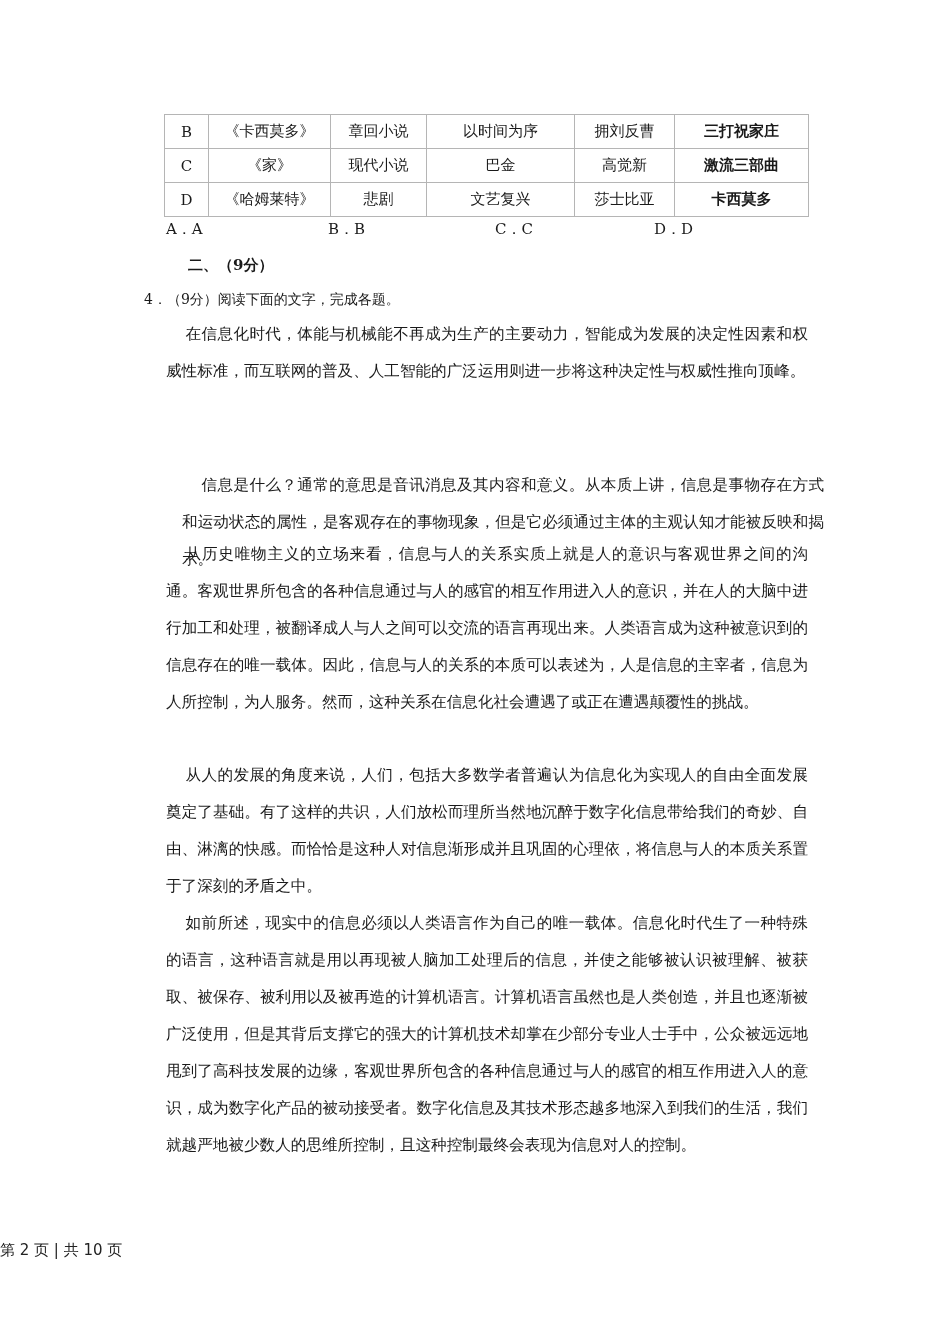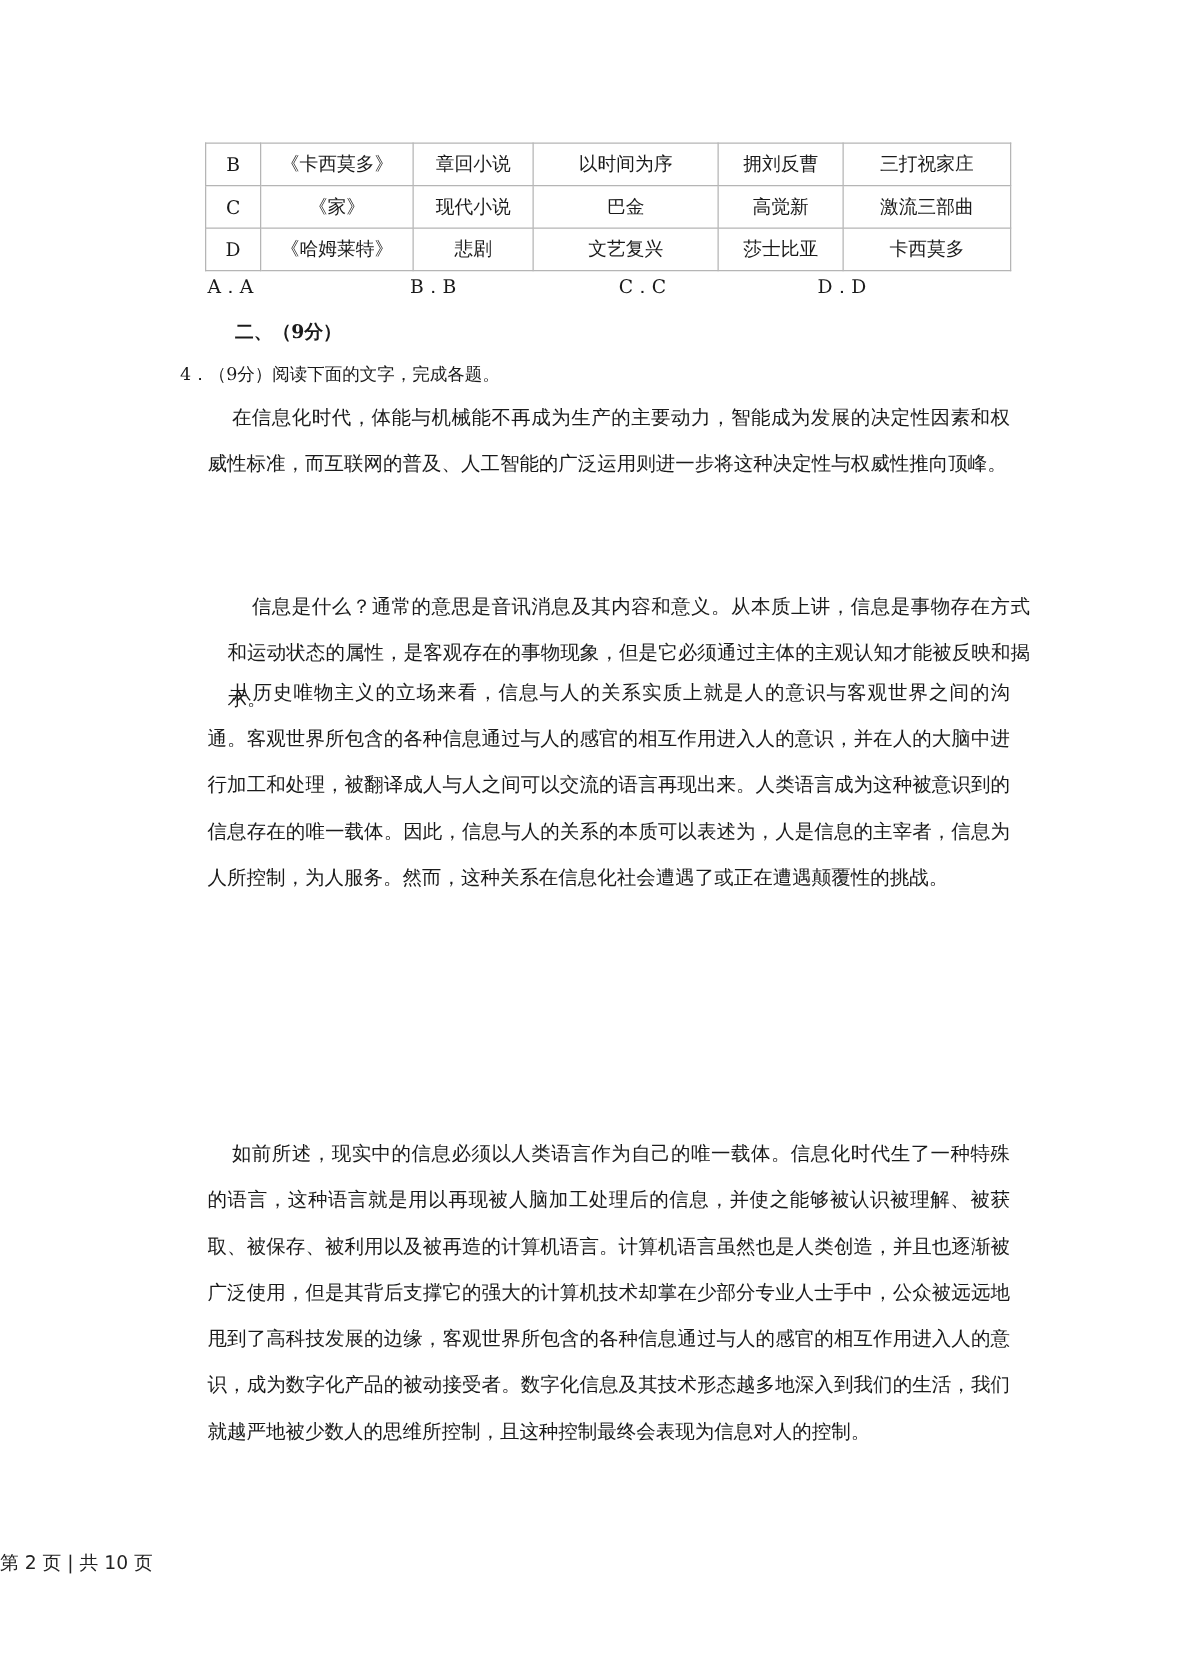--- a/index.html
+++ b/index.html
@@ -18,21 +18,21 @@
     border: 1px solid #b5b5b5;
     height: 33px; padding: 0;
     text-align: center; vertical-align: middle;
     white-space: nowrap;
   }
   td.c0 { width: 43px; }
   td.c1 { width: 121px; }
   td.c2 { width: 95px; }
   td.c3 { width: 147px; }
   td.c4 { width: 99px; }
-  td.c5 { width: 133px; }
+  td.c5 { width: 133px; font-weight: bold; }
   .choices { position: absolute; top: 220px; left: 166px; font-size: 15px; height: 20px; width: 640px; }
   .choices span { position: absolute; top: 0; white-space: nowrap; }
   .section { position: absolute; left: 144px; top: 256px; font-size: 15px; font-weight: bold; margin-left: 44px; }
   .q { position: absolute; left: 144px; top: 291px; font-size: 14px; }
   .para {
     position: absolute; left: 166px; width: 642px;
     font-size: 15.6px; line-height: 37px;
     text-align: justify; text-indent: 1.25em;
   }
   .footer {
@@ -81,16 +81,17 @@
     <span style="left:488px">D．D</span>
   </div>
 
   <div class="section">二、（9分）</div>
 
   <div class="q">4．（9分）阅读下面的文字，完成各题。</div>
 
   <p class="para" style="top:316px;margin:0">在信息化时代，体能与机械能不再成为生产的主要动力，智能成为发展的决定性因素和权威性标准，而互联网的普及、人工智能的广泛运用则进一步将这种决定性与权威性推向顶峰。</p>
   <p class="para" style="top:451px;margin:16px">信息是什么？通常的意思是音讯消息及其内容和意义。从本质上讲，信息是事物存在方式和运动状态的属性，是客观存在的事物现象，但是它必须通过主体的主观认知才能被反映和揭示。</p>
   <p class="para" style="top:536px;margin:0">从历史唯物主义的立场来看，信息与人的关系实质上就是人的意识与客观世界之间的沟通。客观世界所包含的各种信息通过与人的感官的相互作用进入人的意识，并在人的大脑中进行加工和处理，被翻译成人与人之间可以交流的语言再现出来。人类语言成为这种被意识到的信息存在的唯一载体。因此，信息与人的关系的本质可以表述为，人是信息的主宰者，信息为人所控制，为人服务。然而，这种关系在信息化社会遭遇了或正在遭遇颠覆性的挑战。</p>
+  <p class="para" style="top:757px;margin:0">从人的发展的角度来说，人们，包括大多数学者普遍认为信息化为实现人的自由全面发展奠定了基础。有了这样的共识，人们放松而理所当然地沉醉于数字化信息带给我们的奇妙、自由、淋漓的快感。而恰恰是这种人对信息渐形成并且巩固的心理依，将信息与人的本质关系置于了深刻的矛盾之中。</p>
   <p class="para" style="top:905px;margin:0">如前所述，现实中的信息必须以人类语言作为自己的唯一载体。信息化时代生了一种特殊的语言，这种语言就是用以再现被人脑加工处理后的信息，并使之能够被认识被理解、被获取、被保存、被利用以及被再造的计算机语言。计算机语言虽然也是人类创造，并且也逐渐被广泛使用，但是其背后支撑它的强大的计算机技术却掌在少部分专业人士手中，公众被远远地甩到了高科技发展的边缘，客观世界所包含的各种信息通过与人的感官的相互作用进入人的意识，成为数字化产品的被动接受者。数字化信息及其技术形态越多地深入到我们的生活，我们就越严地被少数人的思维所控制，且这种控制最终会表现为信息对人的控制。</p>
 
   <div class="footer">第 2 页 | 共 10 页</div>
 </div>
 
 </body></html>

